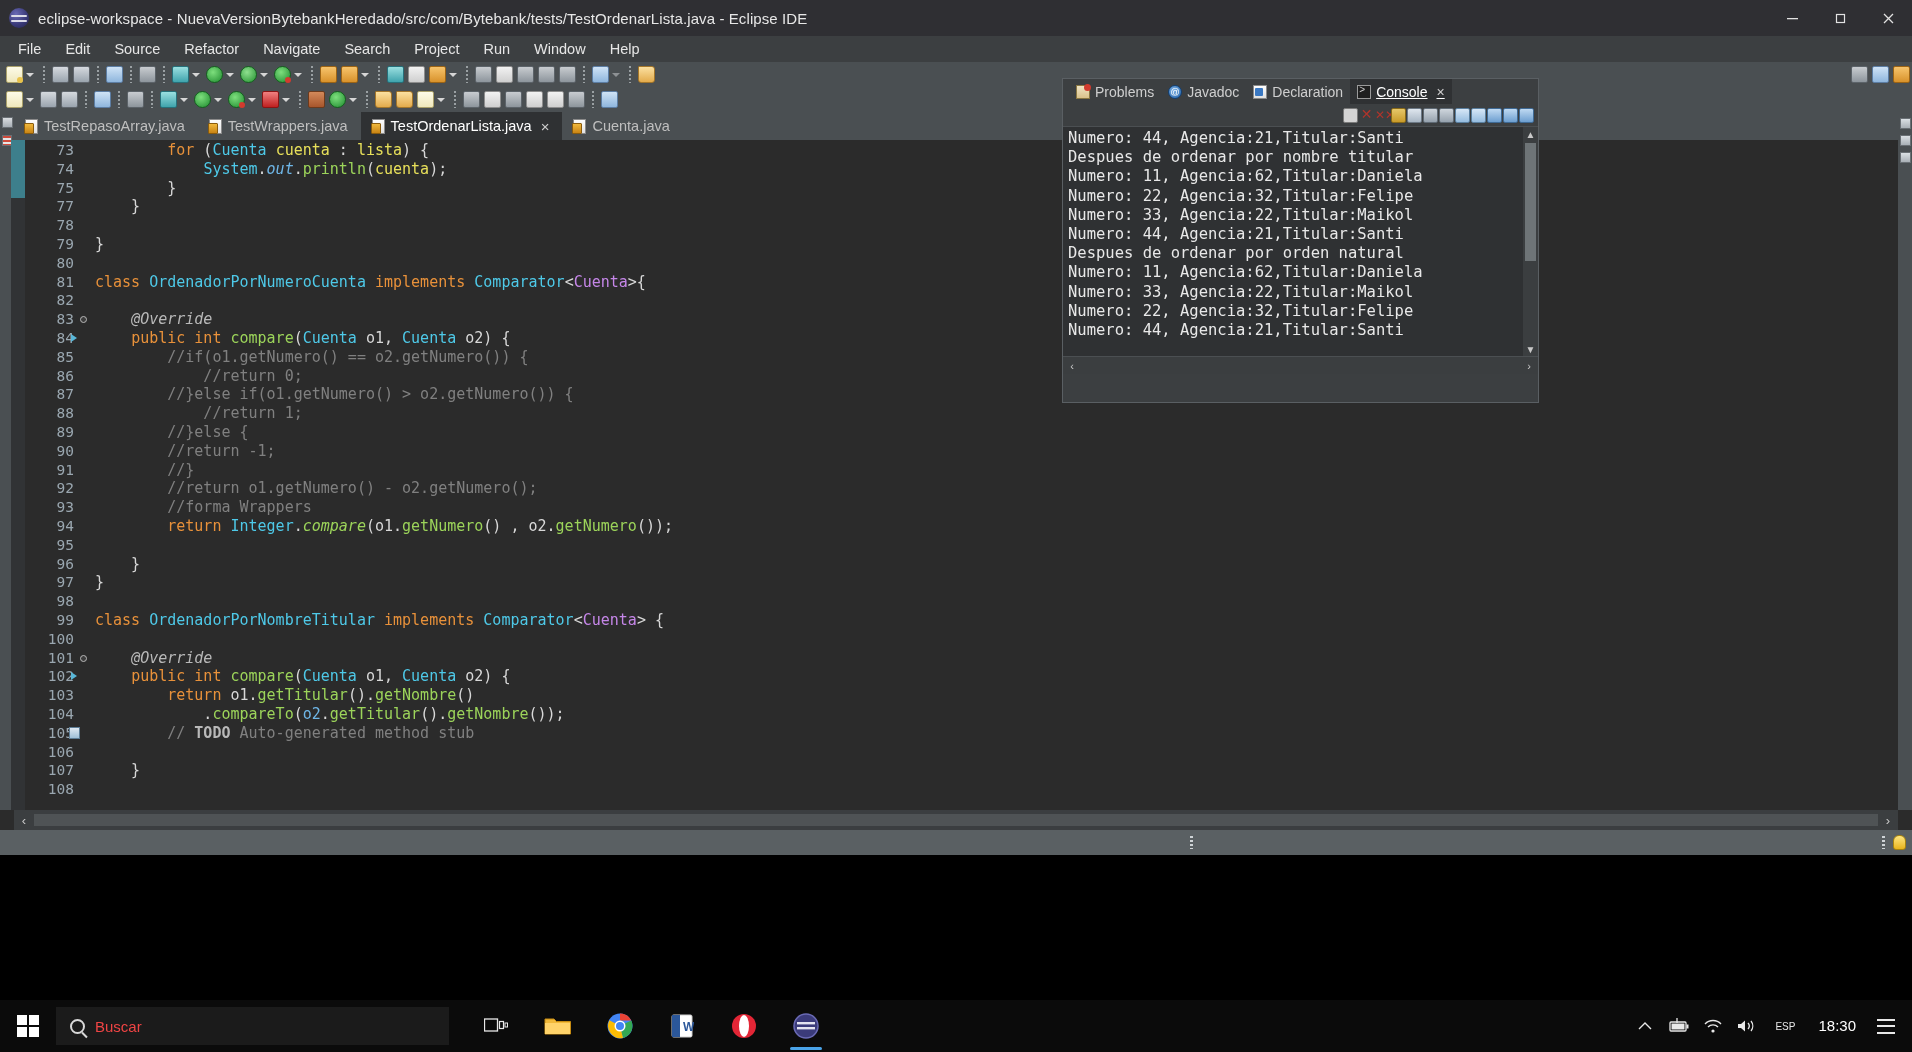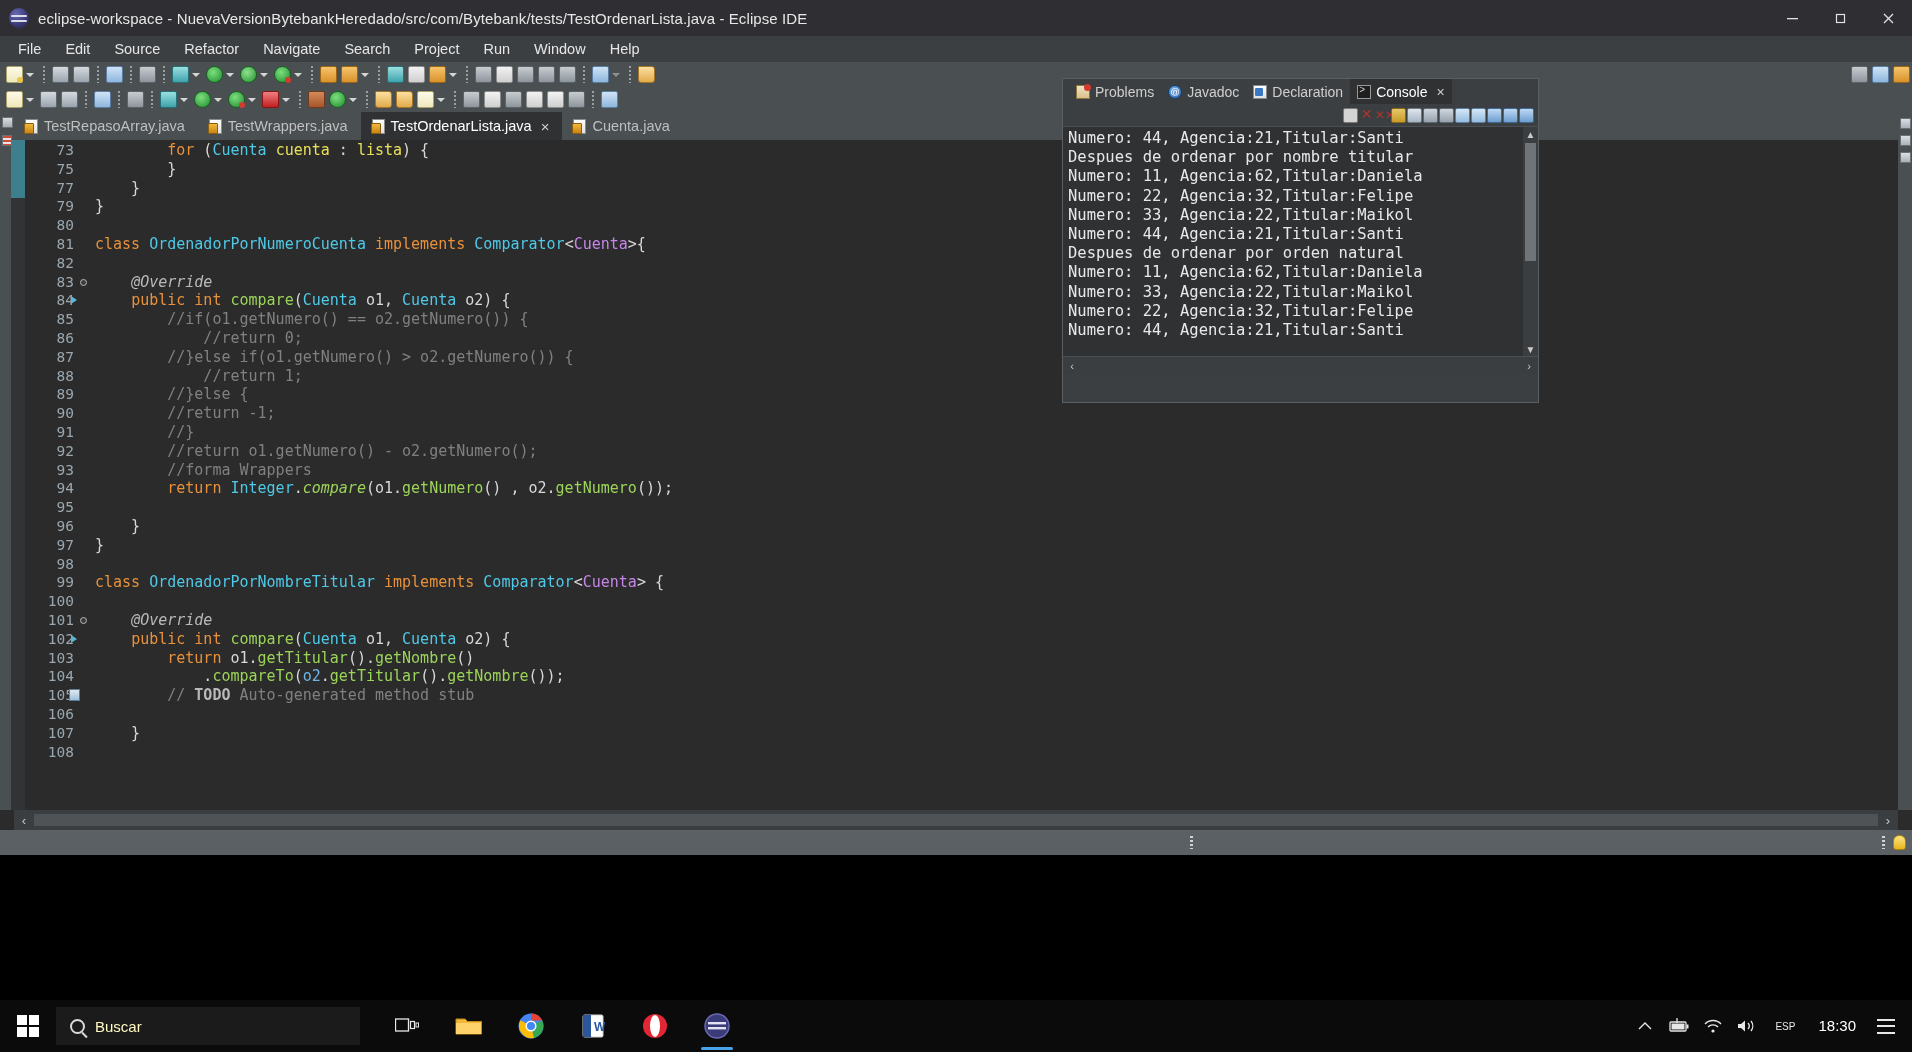--- a/index.html
+++ b/index.html
@@ -200,21 +200,21 @@
   
   .console {
     position: absolute; left: 1062px; top: 78px; width: 477px; height: 325px;
     background: #3c3f41; border: 1px solid #5a5f63;
   }
   .cons-tabs {
     height: 25px; display: flex; align-items: flex-start; padding-left: 6px; background: #3c3f41;
   }
   .ctab { display: flex; align-items: center; gap: 5px; padding: 0 7px; height: 25px;
           color: #cfcfcf; font-size: 14px; white-space: nowrap; }
-  .ctab.active { background: #2f3133; color: #ffffff; }
+  .ctab.active { background: #2f3133; color: #ffffff; text-decoration: underline; }
   .ctab-ico { width: 14px; height: 14px; flex: none; position: relative; }
   .ico-problems { background: linear-gradient(#f0e4c4, #d9c18a); border: 1px solid #8a7742; }
   .ico-problems::after { content: ""; position: absolute; right: -2px; top: -2px; width: 7px; height: 7px;
                          border-radius: 50%; background: #d23b2e; }
   .ico-javadoc { background: radial-gradient(circle at 40% 35%, #7fb4e8, #1f5fa8);
                  border-radius: 50%; border: 1px solid #123f73; color: #fff;
                  font-size: 9px; text-align: center; line-height: 12px; }
   .ico-decl { background: linear-gradient(#fdfdfd, #e0e0e0); border: 1px solid #8a8a8a; }
   .ico-decl::after { content: ""; position: absolute; left: 1px; top: 2px; width: 8px; height: 8px;
                      background: #3a78c2; border-radius: 1px; }
@@ -288,22 +288,22 @@
   }
   .tbar-inner { position: absolute; left: 0; bottom: 0; width: 1912px; height: 52px;
                 background: #0b0b0b; display: flex; align-items: center; }
   .start {
     width: 56px; height: 52px; display: flex; align-items: center; justify-content: center;
   }
   .winlogo { width: 22px; height: 22px; display: grid; grid-template-columns: 10px 10px;
              grid-template-rows: 10px 10px; gap: 2px; }
   .winlogo i { background: #ffffff; display: block; }
   .tb-search {
-    width: 304px; height: 38px; background: #1b1b1b; display: flex; align-items: center;
-    gap: 10px; padding-left: 14px; color: #fef9c3; font-size: 15px;
+    width: 393px; height: 38px; background: #1b1b1b; display: flex; align-items: center;
+    gap: 10px; padding-left: 14px; color: #ef4444; font-size: 15px;
   }
   .mag {
     width: 15px; height: 15px; border: 2px solid #d8d8d8; border-radius: 50%; position: relative; flex: none;
   }
   .mag::after { content: ""; position: absolute; right: -5px; bottom: -4px; width: 7px; height: 2px;
                 background: #d8d8d8; transform: rotate(45deg); }
   .tb-apps { display: flex; align-items: center; gap: 0; margin-left: 16px; }
   .tb-app { width: 62px; height: 52px; display: flex; align-items: center; justify-content: center;
             position: relative; }
   .tb-app.open::after { content: ""; position: absolute; left: 15px; right: 15px; bottom: 2px;
@@ -503,22 +503,24 @@
       </div>
     </div>
   </div>
 
   <div class="editor">
     <div class="ed-gutter">
       <div class="ed-annot"></div>
     </div>
     <div class="code" id="code-lines">
         <div class="ln"><span class="num">73</span><span class="mk"></span><span class="src"><span class="pl">        </span><span class="kw">for</span><span class="pl"> (</span><span class="ty">Cuenta</span><span class="pl"> </span><span class="fld">cuenta</span><span class="pl"> : </span><span class="fld">lista</span><span class="pl">) {</span></span></div>
+        <div class="ln"><span class="num">74</span><span class="mk"></span><span class="src"><span class="pl">            </span><span class="ty">System</span><span class="pl">.</span><span class="var ita">out</span><span class="pl">.</span><span class="mth">println</span><span class="pl">(</span><span class="fld">cuenta</span><span class="pl">);</span></span></div>
         <div class="ln"><span class="num">75</span><span class="mk"></span><span class="src"><span class="pl">        }</span></span></div>
         <div class="ln"><span class="num">77</span><span class="mk"></span><span class="src"><span class="pl">    }</span></span></div>
+        <div class="ln"><span class="num">78</span><span class="mk"></span><span class="src"><span class="pl"></span></span></div>
         <div class="ln"><span class="num">79</span><span class="mk"></span><span class="src"><span class="pl">}</span></span></div>
         <div class="ln"><span class="num">80</span><span class="mk"></span><span class="src"><span class="pl"></span></span></div>
         <div class="ln"><span class="num">81</span><span class="mk"></span><span class="src"><span class="kw">class</span><span class="pl"> </span><span class="ty">OrdenadorPorNumeroCuenta</span><span class="pl"> </span><span class="kw">implements</span><span class="pl"> </span><span class="ty">Comparator</span><span class="pl">&lt;</span><span class="gen">Cuenta</span><span class="pl">&gt;{</span></span></div>
         <div class="ln"><span class="num">82</span><span class="mk"></span><span class="src"><span class="pl"></span></span></div>
         <div class="ln"><span class="num">83</span><span class="mk"><span class="ovr"></span></span><span class="src"><span class="pl">    </span><span class="an">@Override</span></span></div>
         <div class="ln"><span class="num">84</span><span class="mk"><span class="tri"></span></span><span class="src"><span class="pl">    </span><span class="kw">public</span><span class="pl"> </span><span class="kw">int</span><span class="pl"> </span><span class="mth">compare</span><span class="pl">(</span><span class="ty">Cuenta</span><span class="pl"> o1, </span><span class="ty">Cuenta</span><span class="pl"> o2) {</span></span></div>
         <div class="ln"><span class="num">85</span><span class="mk"></span><span class="src"><span class="cm">        //if(o1.getNumero() == o2.getNumero()) {</span></span></div>
         <div class="ln"><span class="num">86</span><span class="mk"></span><span class="src"><span class="cm">            //return 0;</span></span></div>
         <div class="ln"><span class="num">87</span><span class="mk"></span><span class="src"><span class="cm">        //}else if(o1.getNumero() &gt; o2.getNumero()) {</span></span></div>
         <div class="ln"><span class="num">88</span><span class="mk"></span><span class="src"><span class="cm">            //return 1;</span></span></div>

